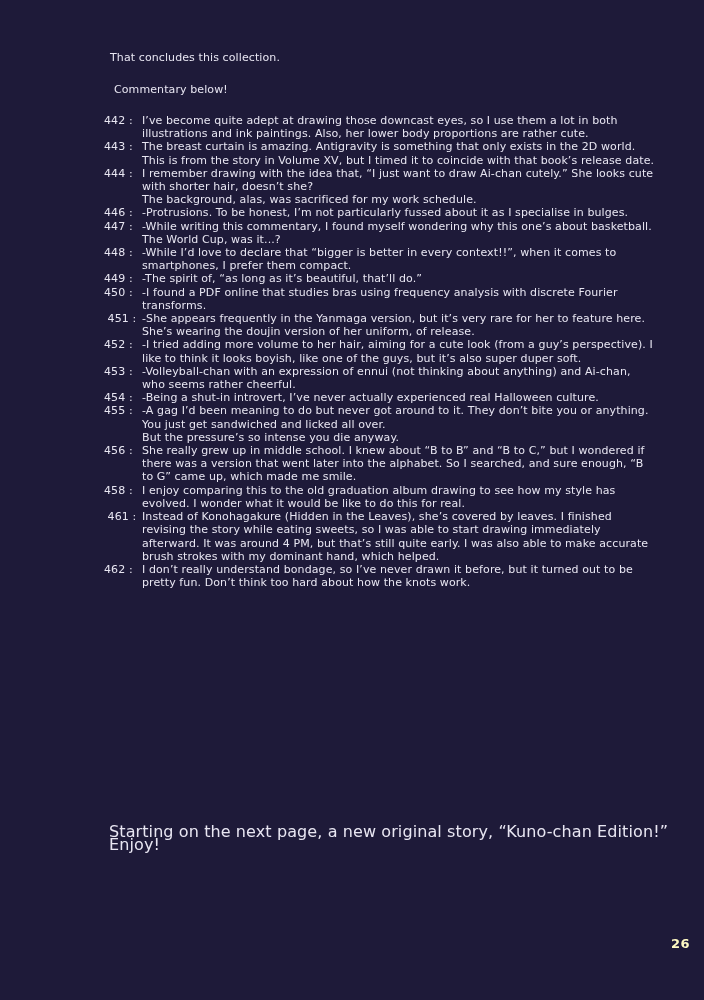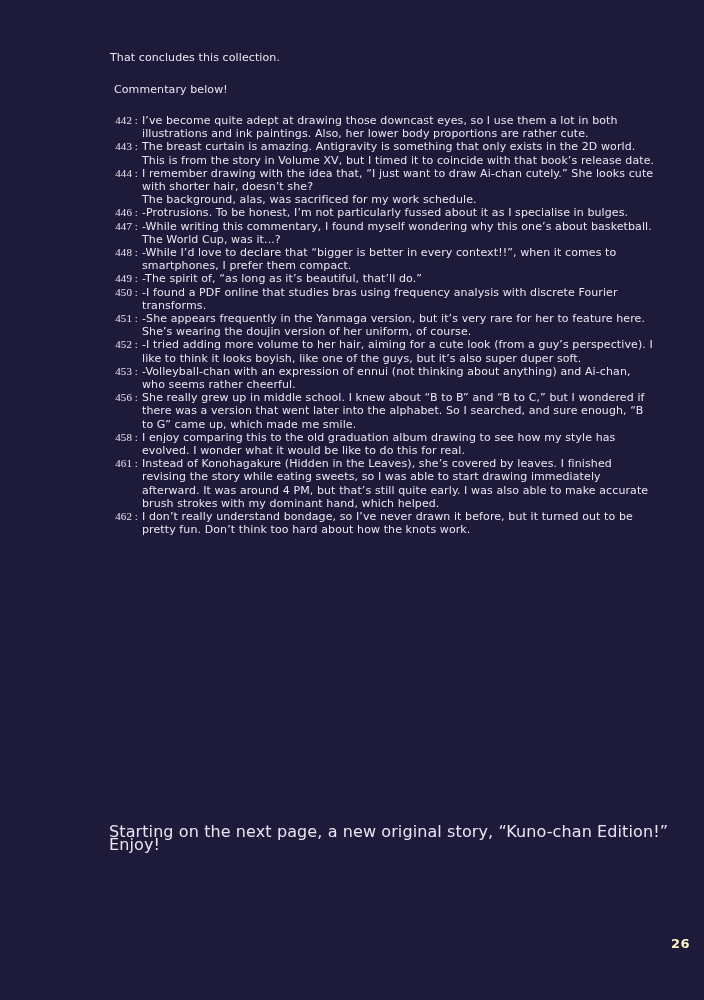--- a/index.html
+++ b/index.html
@@ -31,22 +31,21 @@
     line-height: 13.2px;
     letter-spacing: 0.1px;
   }
   .row {
     display: flex;
     align-items: flex-start;
   }
   .num {
     flex: 0 0 34px;
     white-space: pre;
-    text-align: right;
-    font-family: Liberation Serif, serif;
+    text-align: left;
   }
   .txt {
     flex: 1 1 auto;
     margin-left: 4px;
     white-space: pre-wrap;
   }
   #closing {
     top: 825px;
     left: 85px;
     font-size: 16px;
@@ -97,29 +96,38 @@
   <div class="row">
       <span class="num">449 :</span>
       <span class="txt">-The spirit of, “as long as it’s beautiful, that’ll do.”</span>
     </div>
   <div class="row">
       <span class="num">450 :</span>
       <span class="txt">-I found a PDF online that studies bras using frequency analysis with discrete Fourier transforms.</span>
     </div>
   <div class="row">
       <span class="num"> 451 :</span>
-      <span class="txt">-She appears frequently in the Yanmaga version, but it’s very rare for her to feature here. She’s wearing the doujin version of her uniform, of course.</span>
+      <span class="txt">-She appears frequently in the Yanmaga version, but it’s very rare for her to feature here. She’s wearing the doujin version of her uniform, of release.</span>
     </div>
   <div class="row">
       <span class="num">452 :</span>
       <span class="txt">-I tried adding more volume to her hair, aiming for a cute look (from a guy’s perspective). I like to think it looks boyish, like one of the guys, but it’s also super duper soft.</span>
     </div>
   <div class="row">
       <span class="num">453 :</span>
       <span class="txt">-Volleyball-chan with an expression of ennui (not thinking about anything) and Ai-chan, who seems rather cheerful.</span>
+    </div>
+  <div class="row">
+      <span class="num">454 :</span>
+      <span class="txt">-Being a shut-in introvert, I’ve never actually experienced real Halloween culture.</span>
+    </div>
+  <div class="row">
+      <span class="num">455 :</span>
+      <span class="txt">-A gag I’d been meaning to do but never got around to it. They don’t bite you or anything. You just get sandwiched and licked all over.
+But the pressure’s so intense you die anyway.</span>
     </div>
   <div class="row">
       <span class="num">456 :</span>
       <span class="txt">She really grew up in middle school. I knew about “B to B” and “B to C,” but I wondered if there was a version that went later into the alphabet. So I searched, and sure enough, “B to G” came up, which made me smile.</span>
     </div>
   <div class="row">
       <span class="num">458 :</span>
       <span class="txt">I enjoy comparing this to the old graduation album drawing to see how my style has evolved. I wonder what it would be like to do this for real.</span>
     </div>
   <div class="row">

